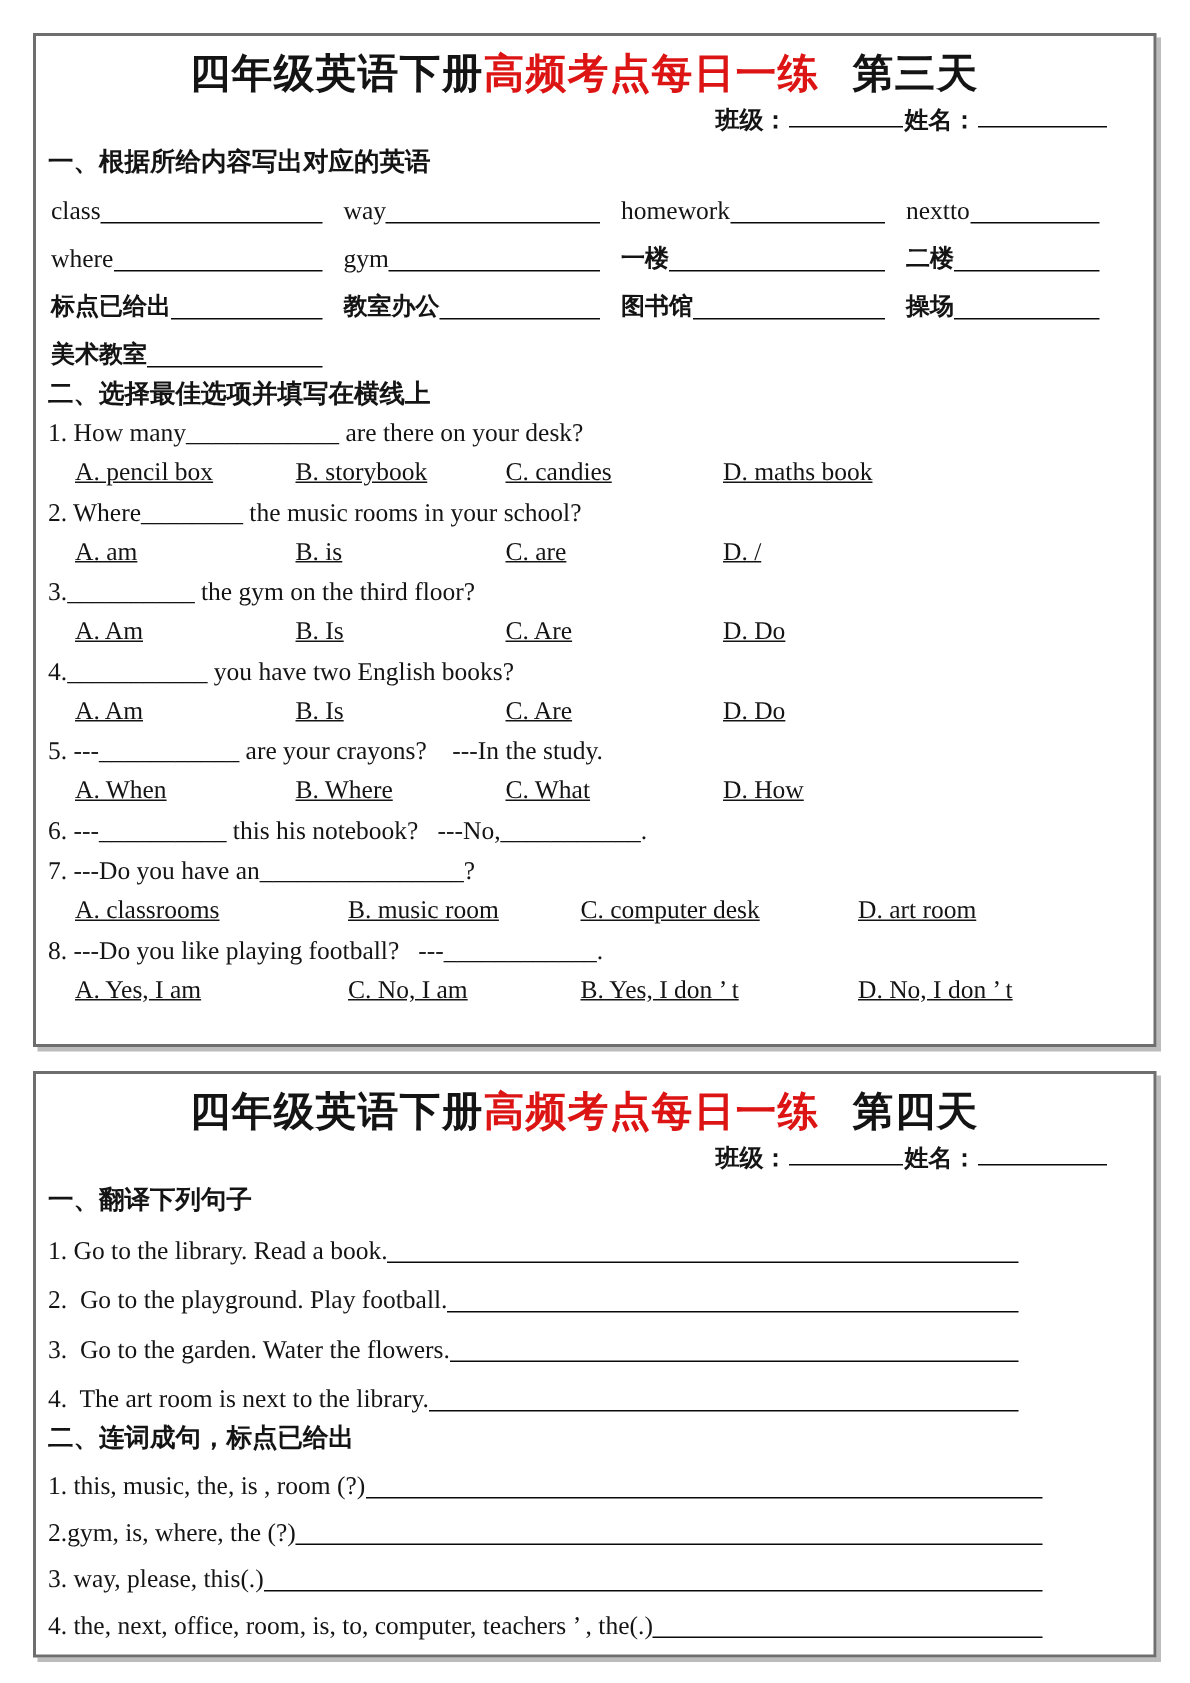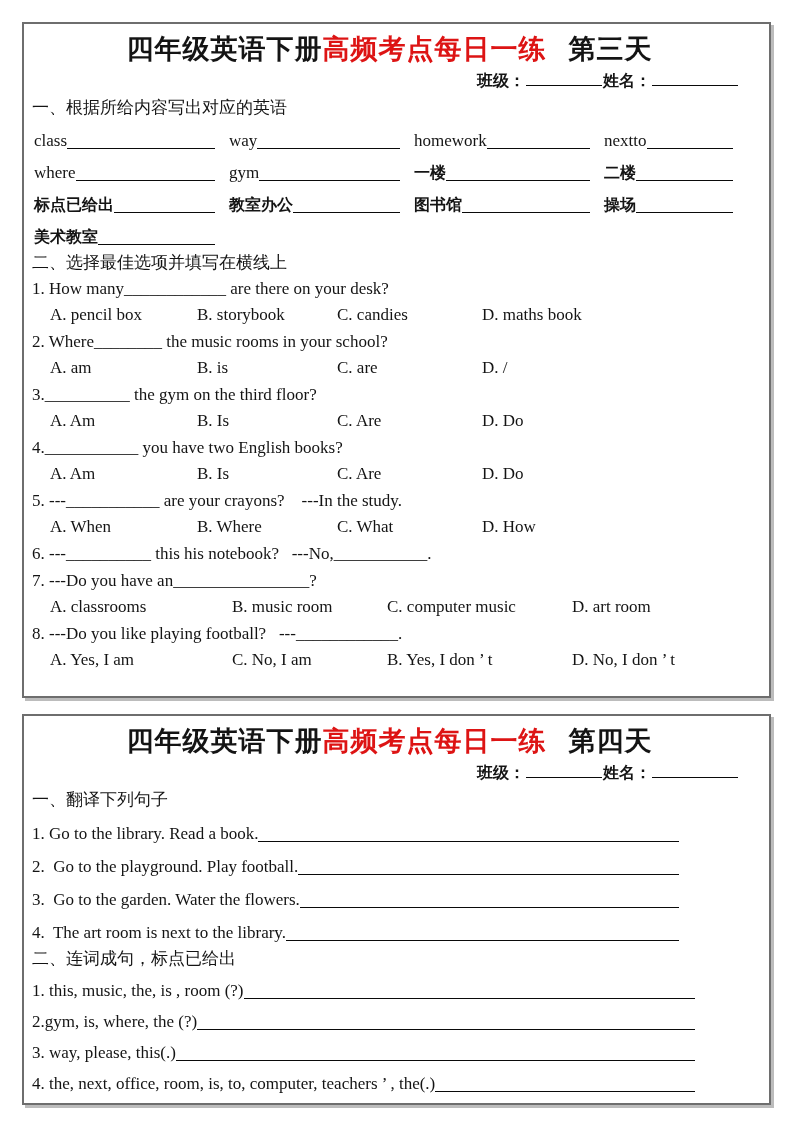--- a/index.html
+++ b/index.html
@@ -33,36 +33,36 @@
     line-height:25px; padding-right:8px; white-space:pre;
   }
   .wline{
     display:inline-block; border-bottom:1.7px solid var(--line);
     height:14px; margin:0 1px; vertical-align:baseline;
   }
   .wline.class{ width:76px; }
   .wline.name{ width:86px; }
 
   .sec-head{
-    font-size:17px; font-weight:normal; line-height:25px; margin-top:2px;
+    font-size:17px; font-weight:bold; line-height:25px; margin-top:2px;
     font-family:"Liberation Serif","DejaVu Serif",serif;
   }
 
   
   .vocab{ display:grid; grid-template-columns:195px 185px 190px 1fr; padding-left:2px; }
   .vcell{ display:flex; align-items:flex-end; height:32px; padding-right:14px; }
   .vlabel{ font-size:17px; white-space:pre; line-height:22px; }
   .vlabel.cjk{ font-weight:bold; font-size:16px; }
   .vline{ flex:1; border-bottom:1.7px solid var(--line); margin-bottom:3px; min-width:26px; }
 
   
   .mcq{ list-style:none; margin:0; padding:0; font-size:17px; }
   .mcq-item .stem{ line-height:27px; white-space:pre-wrap; }
   .mcq-item .opts{ display:flex; line-height:26px; padding-left:18px; }
-  .opt{ white-space:pre; }
+  .opt{ white-space:pre;text-decoration:underline; }
   .opt.o1{ min-width:147px; }
   .opt.o2{ min-width:140px; }
   .opt.o3{ min-width:145px; }
   .mcq-item:nth-child(6) .o1{ min-width:142px; }
   .mcq-item:nth-child(6) .o2{ min-width:165px; }
   .mcq-item:nth-child(6) .o3{ min-width:170px; }
   .mcq-item:nth-child(7) .o1{ min-width:182px; }
   .mcq-item:nth-child(7) .o2{ min-width:155px; }
   .mcq-item:nth-child(7) .o3{ min-width:185px; }
   .mcq-item:nth-child(8) .o1{ min-width:182px; }
@@ -189,21 +189,21 @@
         </div>
       </li>
       <li class="mcq-item">
         <div class="stem">6. ---__________ this his notebook?   ---No,___________.</div>
       </li>
       <li class="mcq-item">
         <div class="stem">7. ---Do you have an________________?</div>
         <div class="opts">
           <span class="opt o1">A. classrooms</span>
           <span class="opt o2">B. music room</span>
-          <span class="opt o3">C. computer music</span>
+          <span class="opt o3">C. computer desk</span>
           <span class="opt o4">D. art room</span>
         </div>
       </li>
       <li class="mcq-item">
         <div class="stem">8. ---Do you like playing football?   ---____________.</div>
         <div class="opts">
           <span class="opt o1">A. Yes, I am</span>
           <span class="opt o3">C. No, I am</span>
           <span class="opt o2">B. Yes, I don ’ t</span>
           <span class="opt o4">D. No, I don ’ t</span>

